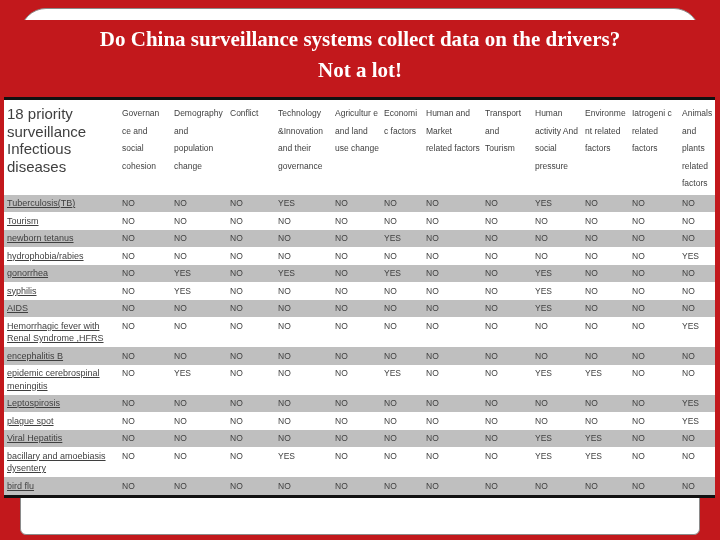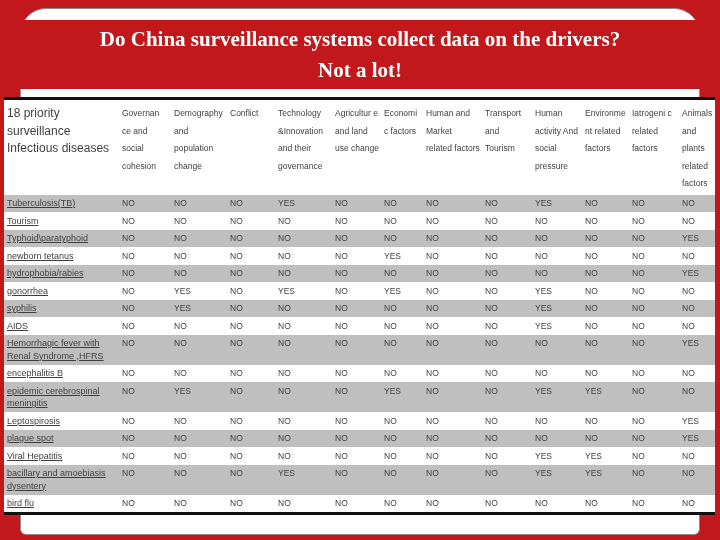--- a/index.html
+++ b/index.html
@@ -7,21 +7,21 @@
     width:720px;height:540px;position:relative;overflow:hidden;
     background:#c2181c;
     font-family:"Liberation Sans", sans-serif;
   }
   .card{
     position:absolute;left:20px;right:20px;top:8px;bottom:5px;
     background:#ffffff;border:1px solid #8a8a8a;
     border-radius:26px 26px 6px 6px;
   }
   .banner{
-    position:absolute;left:8px;right:8px;top:20px;height:69px;
+    position:absolute;left:8px;right:8px;top:20px;height:77px;
     background:#c2181c;
     color:#ffffff;text-align:center;
     font-family:"Liberation Serif", serif;font-weight:bold;
     font-size:21px;line-height:31px;
     padding-top:4px;box-sizing:border-box;
   }
   .table-wrap{
     position:absolute;left:4px;right:5px;top:97px;
     background:#ffffff;
   }
@@ -36,21 +36,21 @@
     padding:2px 2px 2px 3px;
     overflow:hidden;
   }
   thead th{
     font-weight:normal;
     font-size:8.5px;line-height:17.5px;
     height:74px;
     padding-top:5px;
     background:#ffffff;
   }
-  thead th.corner{font-size:12px;}
+  thead th.corner{font-size:15px;}
   tbody td{
     font-size:8.5px;line-height:12.5px;
     padding-top:2.5px;padding-bottom:2.5px;
   }
   tbody td.disease{font-size:9px;text-decoration:underline;}
   tbody tr:nth-child(odd){background:#bfbfbf;}
   tbody tr:nth-child(even){background:#ffffff;}
 </style>
 </head>
 <body>
@@ -122,35 +122,20 @@
             <td>NO</td>
             <td>NO</td>
             <td>NO</td>
             <td>NO</td>
             <td>NO</td>
             <td>NO</td>
             <td>NO</td>
             <td>NO</td>
           </tr>
           <tr>
-            <td class="disease">Typhoid\paratyphoid</td>
-            <td>NO</td>
-            <td>NO</td>
-            <td>NO</td>
-            <td>NO</td>
-            <td>NO</td>
-            <td>NO</td>
-            <td>NO</td>
-            <td>NO</td>
-            <td>NO</td>
-            <td>NO</td>
-            <td>NO</td>
-            <td>YES</td>
-          </tr>
-          <tr>
             <td class="disease">newborn tetanus</td>
             <td>NO</td>
             <td>NO</td>
             <td>NO</td>
             <td>NO</td>
             <td>NO</td>
             <td>YES</td>
             <td>NO</td>
             <td>NO</td>
             <td>NO</td>

